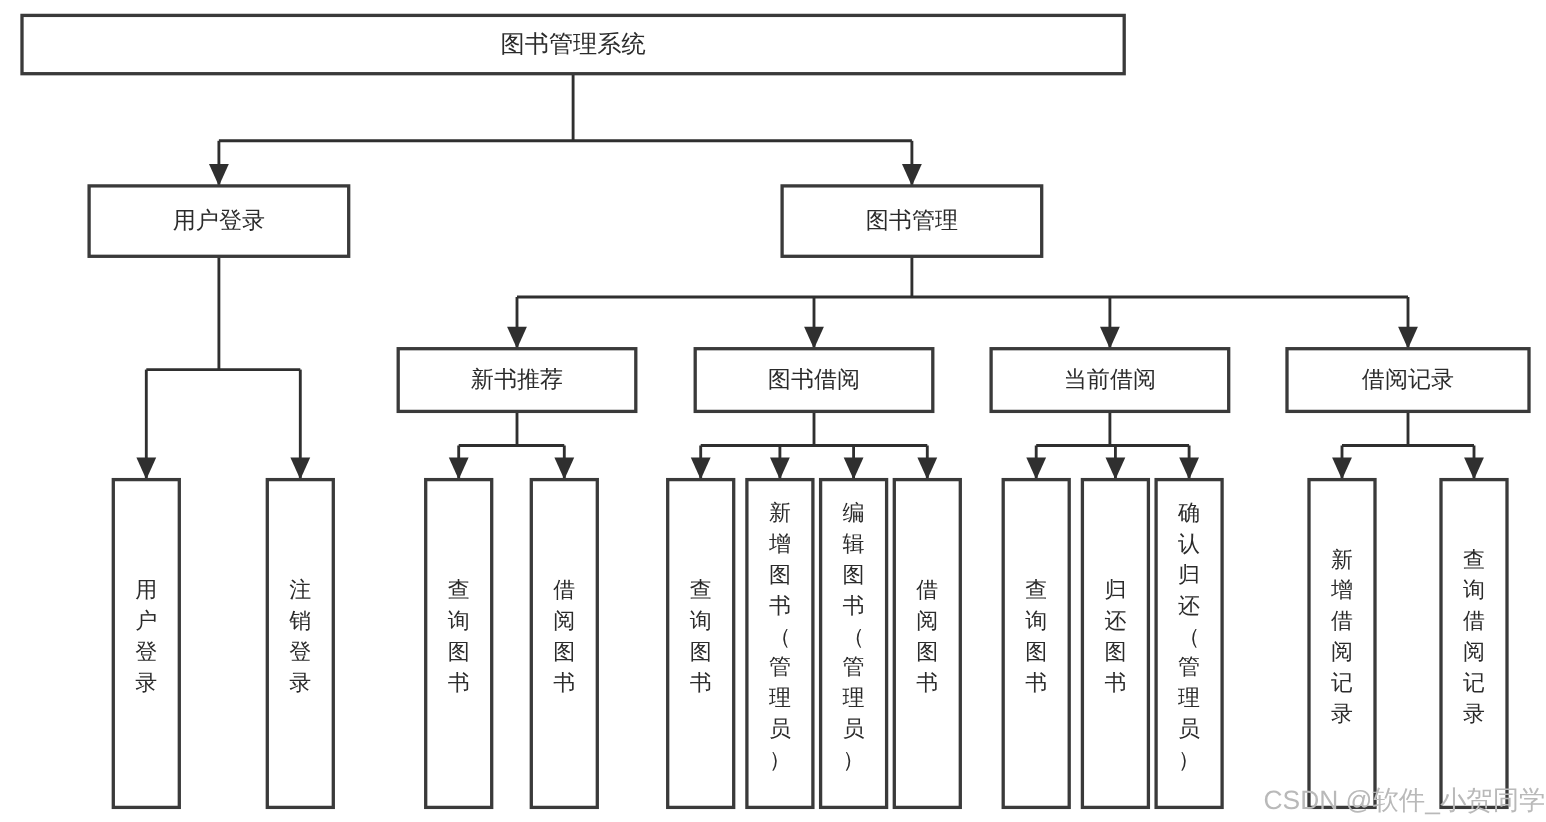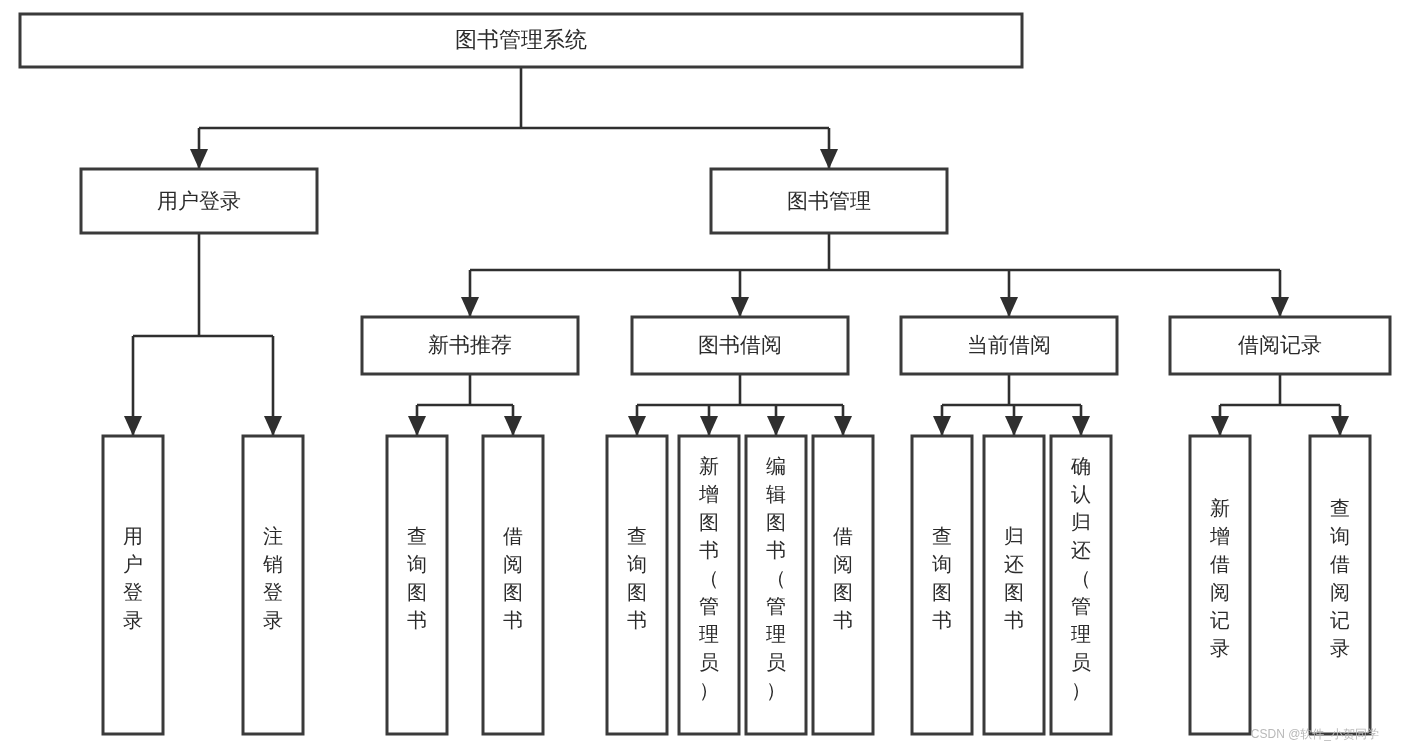--- a/index.html
+++ b/index.html
@@ -21,22 +21,22 @@
   .node-label.lvl1{font-size:21px;}
   .node-label.lvl2{font-size:21px;}
   .vlabel{
     fill:#2b2b2b;font-size:20px;
     font-family:"Liberation Sans","DejaVu Sans",sans-serif;
     text-anchor:middle;
   }
   .conn{stroke:#2f2f2f;stroke-width:2.6;fill:none;stroke-linecap:butt;}
   .arrowhead{fill:#2f2f2f;}
   .watermark{
-    position:absolute;right:26px;bottom:4px;
-    font-size:12px;color:#b9b9b9;
+    position:absolute;right:0;bottom:4px;
+    font-size:24px;color:#b9b9b9;
     font-family:"Liberation Sans","DejaVu Sans",sans-serif;
     white-space:nowrap;pointer-events:none;
   }
 </style>
 </head>
 <body>
 
 <svg id="diagram" viewBox="0 0 1405 747">
   <defs></defs>
   <g id="connectors">

